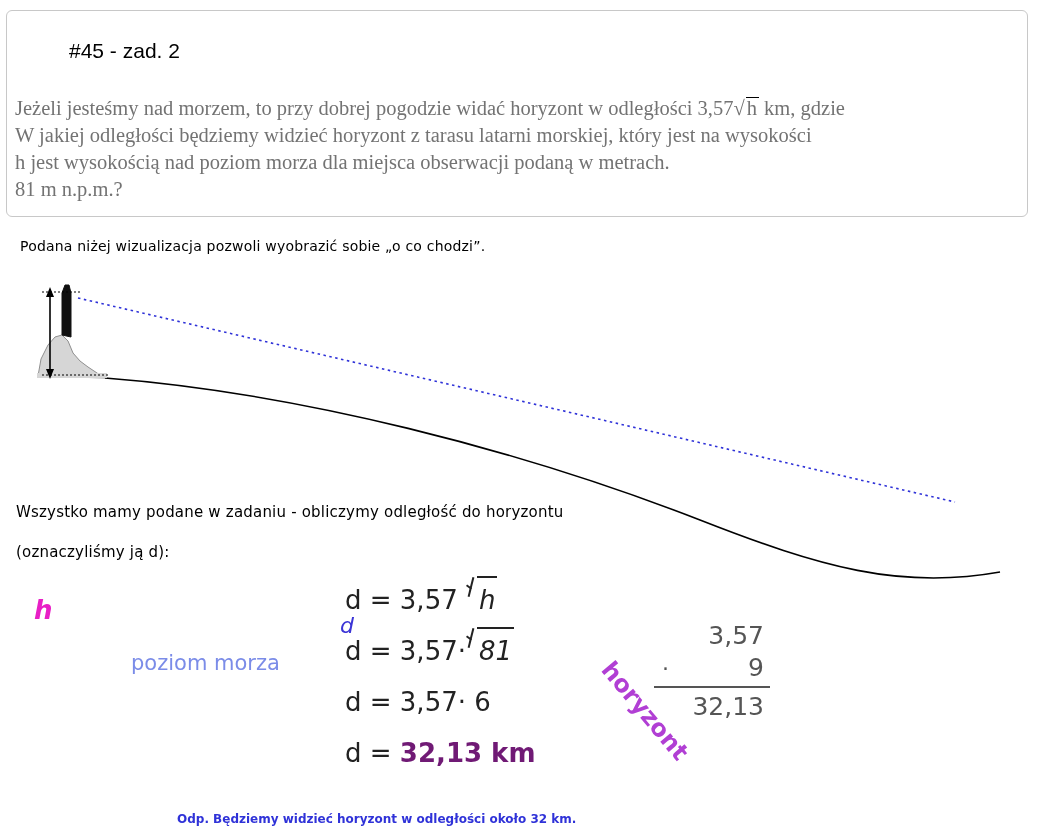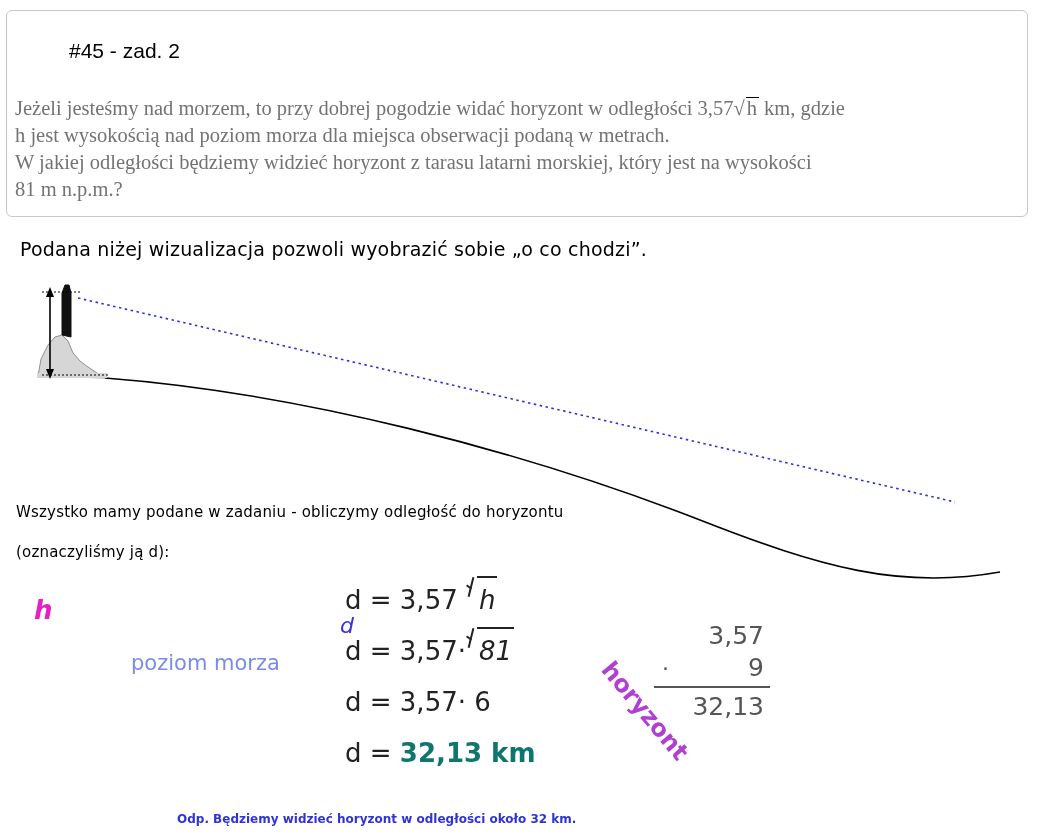--- a/index.html
+++ b/index.html
@@ -63,21 +63,21 @@
   
   .hand {
     font-family: "DejaVu Sans", sans-serif;
     color: #000000;
     letter-spacing: 0.2px;
   }
   .intro {
     position: absolute;
     left: 20px;
     top: 238px;
-    font-size: 19px;
+    font-size: 14px;
   }
 
   
   .figure {
     position: absolute;
     left: 0;
     top: 275px;
     width: 1039px;
     height: 305px;
   }
@@ -134,21 +134,21 @@
   .eqs {
     position: absolute;
     left: 345px;
     top: 575px;
     font-family: "DejaVu Sans", sans-serif;
     font-size: 26px;
     line-height: 51px;
     color: #222222;
   }
   .eq { white-space: nowrap; }
-  .eq .res { color: #0f766e; font-weight: bold; }
+  .eq .res { color: #701a75; font-weight: bold; }
   .sq {
     display: inline-block;
     position: relative;
     padding-left: 13px;
   }
   .sq .bar {
     position: absolute;
     left: 11px;
     right: -2px;
     top: 1px;
@@ -223,22 +223,22 @@
 
 <div class="page">
 
   <div class="problem-box">
     <div class="problem-title">#45 - zad. 2</div>
     <div class="problem-body">
       <div class="line">
         <span>Jeżeli jesteśmy nad morzem, to przy dobrej pogodzie widać horyzont w odległości 3,57</span><span class="radical">√</span><span class="sqrt-inline">h</span>
         <span>km, gdzie</span>
       </div>
+      <div class="line">W jakiej odległości będziemy widzieć horyzont z tarasu latarni morskiej, który jest na wysokości</div>
       <div class="line">h jest wysokością nad poziom morza dla miejsca obserwacji podaną w metrach.</div>
-      <div class="line">W jakiej odległości będziemy widzieć horyzont z tarasu latarni morskiej, który jest na wysokości</div>
       <div class="line">81 m n.p.m.?</div>
     </div>
   </div>
 
   <div class="hand intro">Podana niżej wizualizacja pozwoli wyobrazić sobie „o co chodzi”.</div>
 
   <div class="figure">
     <svg width="1039" height="305" viewBox="0 0 1039 305">
 
       <path d="M 105,103 C 300,118 520,175 700,245 C 820,292 900,315 1000,297" fill="none" stroke="#000000" stroke-width="1.6"></path>

